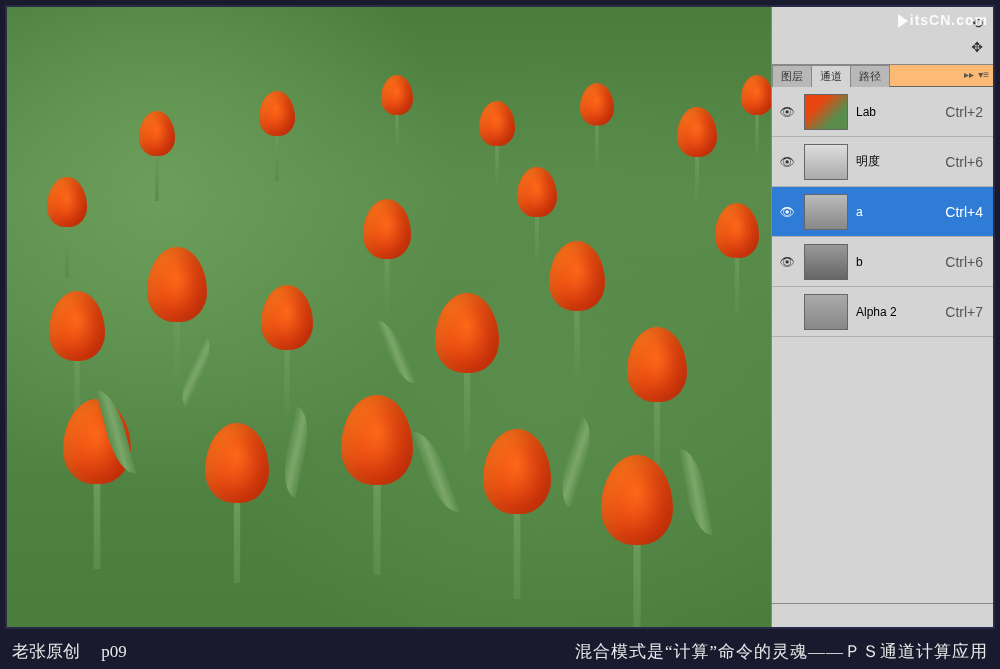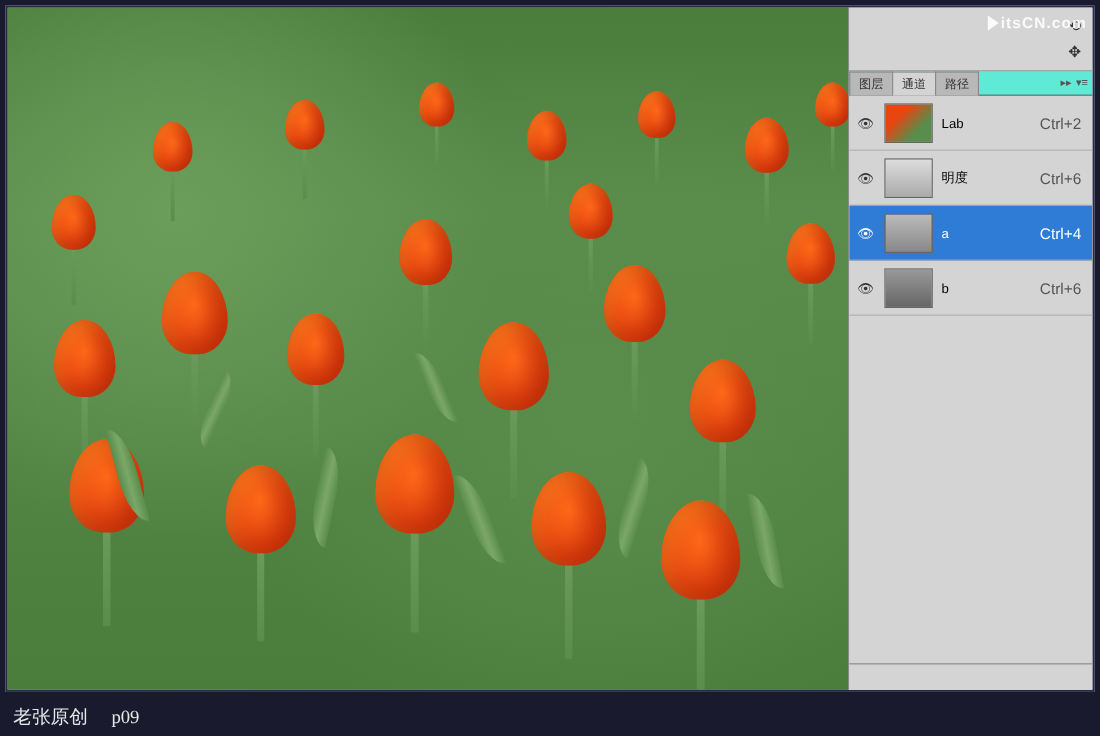--- a/index.html
+++ b/index.html
@@ -89,21 +89,21 @@
   width: 20px;
   height: 20px;
   display: flex;
   align-items: center;
   justify-content: center;
   font-size: 14px;
   color: #333;
 }
 .panel-tabs {
   height: 22px;
-  background: #5eead4;
+  background: #fdba74;
   display: flex;
   align-items: flex-start;
   border-bottom: 1px solid #666;
   position: relative;
 }
 .tab {
   padding: 3px 8px;
   font-size: 11px;
   background: #b8b8b8;
   color: #333;
@@ -297,24 +297,31 @@
           <div class="thumb gray-mid"></div>
           <div class="channel-name">a</div>
           <div class="channel-shortcut">Ctrl+4</div>
         </div>
         <div class="channel-row">
           <div class="eye-col">👁</div>
           <div class="thumb gray-dark"></div>
           <div class="channel-name">b</div>
           <div class="channel-shortcut">Ctrl+6</div>
         </div>
+        <div class="channel-row">
+          <div class="eye-col"></div>
+          <div class="thumb gray-tex"></div>
+          <div class="channel-name">Alpha 2</div>
+          <div class="channel-shortcut">Ctrl+7</div>
+        </div>
       </div>
     <div class="panel-footer"></div>
   </div>
 </div>
 
 <div class="bottom-bar">
   <div class="bottom-left">
     <span>老张原创</span>
     &nbsp;&nbsp;&nbsp;
     <span>p09</span>
   </div>
+  <div class="bottom-right">混合模式是“计算”命令的灵魂——ＰＳ通道计算应用</div>
 </div>
 
 </body></html>

